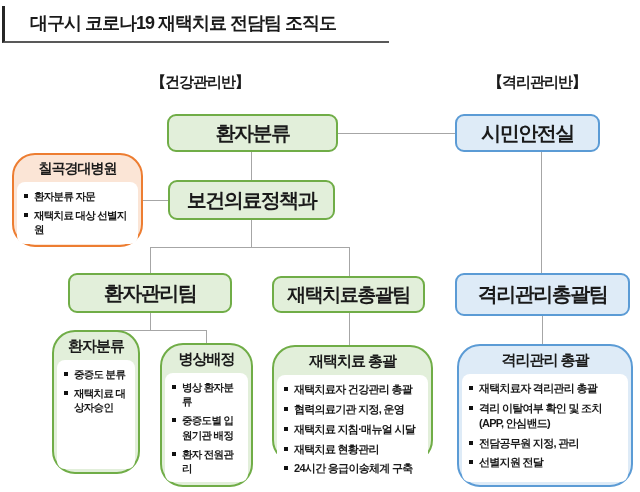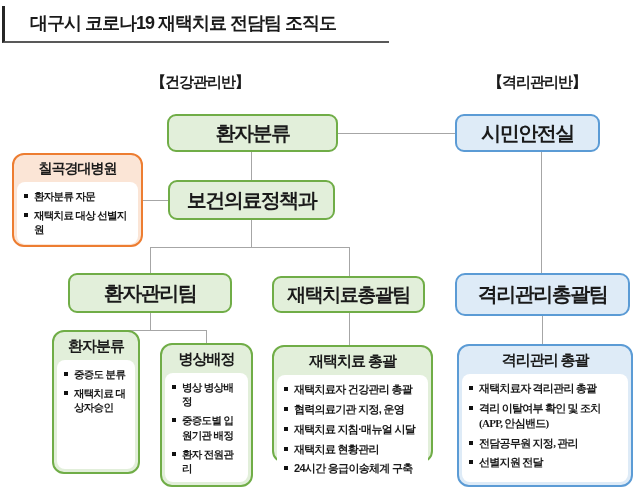--- a/index.html
+++ b/index.html
@@ -24,23 +24,23 @@
   
   .line{position:absolute;background:var(--line);}
 
   
   .node{position:absolute;border:2.5px solid var(--green_border);border-radius:9px;
     background:var(--green_fill);display:flex;align-items:center;justify-content:center;
     font-size:20px;font-weight:600;letter-spacing:-1.5px;white-space:nowrap;box-sizing:border-box;}
   .node.blue{border-color:var(--blue_border);background:var(--blue_fill);}
 
   
-  .panel{position:absolute;border:2.5px solid var(--green_border);border-radius:12px;
+  .panel{position:absolute;border:2.5px solid var(--green_border);border-radius:23px;
     background:var(--green_fill);display:flex;flex-direction:column;box-sizing:border-box;}
-  .panel.blue{border-color:var(--blue_border);background:var(--blue_fill);font-family:Liberation Serif, serif;}
+  .panel.blue{border-color:var(--blue_border);background:var(--blue_fill);}
   .panel.orange{border-color:var(--orange_border);background:var(--orange_fill);}
   .panel-header{text-align:center;font-weight:700;font-size:15px;letter-spacing:-1px;
     padding:5px 0 4px;white-space:nowrap;}
   .panel.orange .panel-header{font-size:14px;}
   .panel-body{background:#fff;border-radius:8px;margin:0 3px 3px;flex:1;
     padding:7px 6px 2px 6px;}
   ul.items{list-style:none;margin:0;padding:0;font-weight:700;font-size:11px;letter-spacing:-0.7px;}
   .items li{position:relative;padding-left:11px;margin-bottom:5px;line-height:1.35;}
   .items li::before{content:"";position:absolute;left:1px;top:5px;width:4px;height:4px;background:#111;}
   .panel.compact ul.items{font-size:10.5px;}
@@ -92,39 +92,39 @@
   <div class="node" style="left:168px;top:180px;width:167px;height:40px;">
     <span>보건의료정책과</span>
   </div>
 
   <div class="node" style="left:68px;top:273px;width:164px;height:40px;">
     <span>환자관리팀</span>
   </div>
   <div class="node" style="left:272px;top:276px;width:153px;height:37px;font-size:19px;">
     <span>재택치료총괄팀</span>
   </div>
-  <div class="node blue" style="left:455px;top:273px;width:175px;height:43px;border-radius:10px;">
+  <div class="node blue" style="left:455px;top:273px;width:175px;height:43px;">
     <span>격리관리총괄팀</span>
   </div>
 
   <div class="panel compact" style="left:52px;top:330px;width:88px;height:144px;">
     <div class="panel-header">환자분류</div>
     <div class="panel-body">
       <ul class="items">
         <li>중증도 분류</li>
         <li>재택치료 대상자승인</li>
       </ul>
     </div>
   </div>
 
   <div class="panel compact" style="left:160px;top:343px;width:93px;height:144px;">
     <div class="panel-header">병상배정</div>
     <div class="panel-body">
       <ul class="items">
-        <li>병상 병상배정</li>
+        <li>병상 환자분류</li>
         <li>중증도별 입원기관 배정</li>
         <li>환자 전원관리</li>
       </ul>
     </div>
   </div>
 
   <div class="panel" style="left:272px;top:345px;width:161px;height:118px;">
     <div class="panel-header">재택치료 총괄</div>
     <div class="panel-body">
       <ul class="items">

